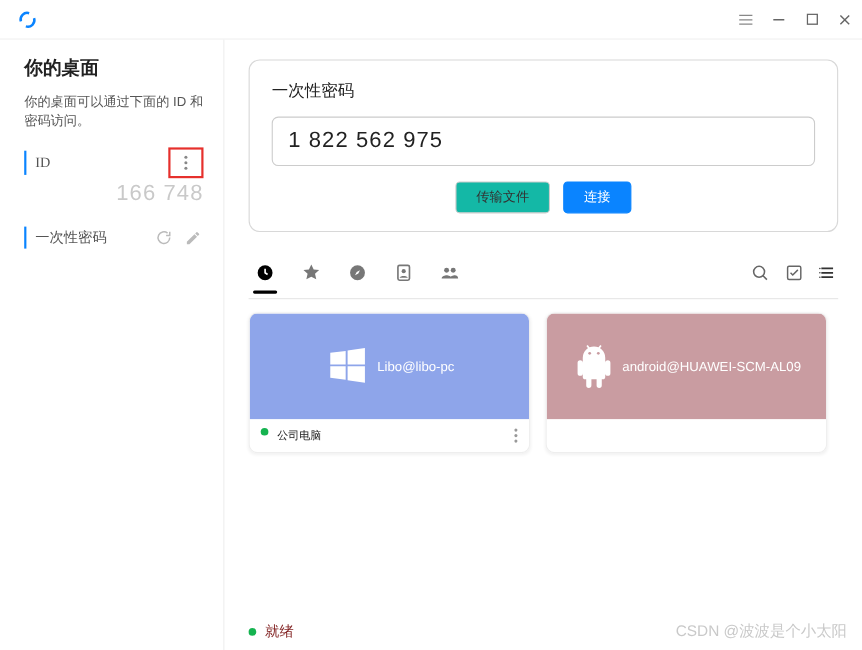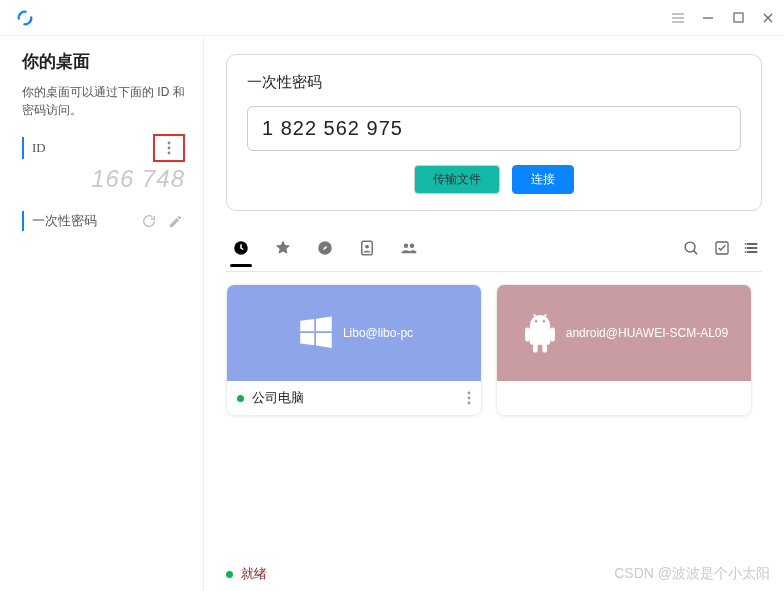--- a/index.html
+++ b/index.html
@@ -14,21 +14,21 @@
 
 .sidebar { width: 204px; padding: 14px 18px 14px 22px; border-right: 1px solid #eee; }
 .side-title { font-size: 17px; color: #222; margin-bottom: 10px; }
 .side-desc { font-size: 12px; color: #555; line-height: 1.5; margin-bottom: 18px; }
 
 .field-row { display: flex; align-items: center; justify-content: space-between; border-left: 2px solid #0a84ff; padding-left: 8px; height: 22px; }
 .field-label { font-size: 13px; color: #555; font-family: Liberation Serif, serif; }
 .kebab { width: 24px; height: 22px; display:flex; align-items:center; justify-content:center; cursor:pointer; color:#888; }
 .kebab-highlight { border: 2px solid #e6302c; padding: 1px 2px; }
 
-.id-value { font-size: 24px; color: #c9c9c9; letter-spacing: 1px; margin: 6px 0 18px 0; text-align: right; font-weight:300;font-style:italic; }
+.id-value { font-size: 20px; color: #c9c9c9; letter-spacing: 1px; margin: 6px 0 18px 0; text-align: right; font-weight:300; }
 .otp-row { display:flex; align-items:center; justify-content:space-between; border-left:2px solid #0a84ff; padding-left:8px; margin-bottom:10px; }
 .otp-icons { display:flex; gap:6px; color:#bbb; }
 .otp-icons span { cursor:pointer; width:20px; height:20px; display:flex; align-items:center; justify-content:center; }
 
 .main { flex: 1; padding: 18px 22px 0 22px; position: relative; }
 
 .card { border: 1px solid #d8d8d8; border-radius: 10px; padding: 18px 20px 16px 20px; margin-bottom: 24px; }
 .card-title { font-size: 15px; color: #222; margin-bottom: 14px; }
 .remote-input { width: 100%; border: 1px solid #ccc; border-radius: 6px; font-size: 20px; padding: 10px 14px; color: #222; outline:none; font-weight:300; letter-spacing:1px; }
 .card-actions { display:flex; justify-content:center; gap:12px; margin-top:14px; }
@@ -46,21 +46,21 @@
 
 hr.div { border:none; border-top:1px solid #e6e6e6; margin:6px 0 12px 0; }
 
 .devices { display:flex; gap:14px; }
 .device-card { width: 256px; border-radius: 8px; overflow:hidden; box-shadow: 0 1px 3px rgba(0,0,0,0.06); border:1px solid #eee; }
 .device-hero { height: 96px; display:flex; flex-direction:row; align-items:center; justify-content:center; color:#fff; gap:6px; }
 .hero-blue { background:#8ea5ea; }
 .hero-rose { background:#c99ca1; }
 .device-user { font-size: 12px; }
 .device-footer { display:flex; align-items:center; justify-content:space-between; padding: 8px 10px; }
-.device-name-row { display:flex; align-items:center; gap:8px; font-size:13px; color:#222; }
+.device-name-row { display:flex; align-items:flex-start; gap:8px; font-size:10px; color:#222; }
 .status-dot { width:7px; height:7px; border-radius:50%; }
 .dot-blue { background:#15b350; }
 .dot-green { background:#15b350; }
 .footer-kebab { color:#999; cursor:pointer; }
 
 .statusbar { position:absolute; left:22px; bottom:8px; display:flex; align-items:center; gap:8px; font-size:13px; color:#7f1d1d; }
 .watermark { position:absolute; right:14px; bottom:8px; font-size:14px; color:#c9c9c9; }
 
 svg { display:block; }
 </style>

